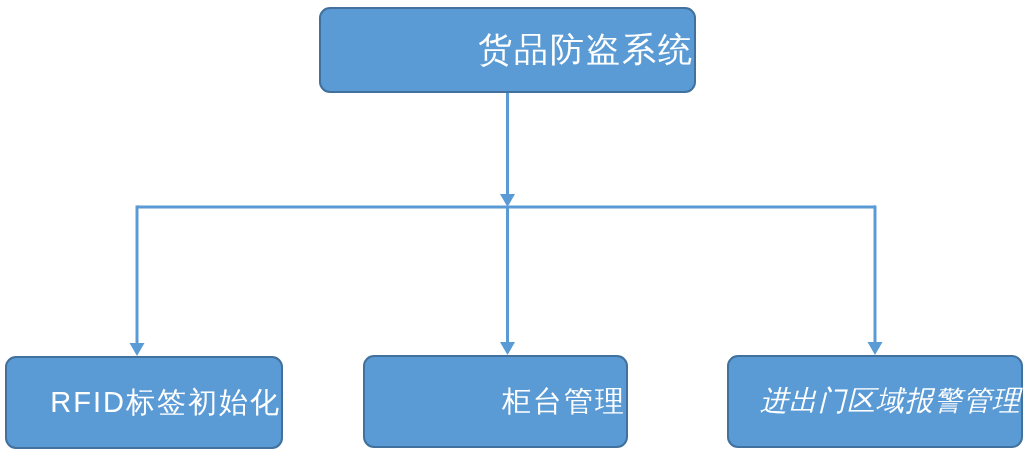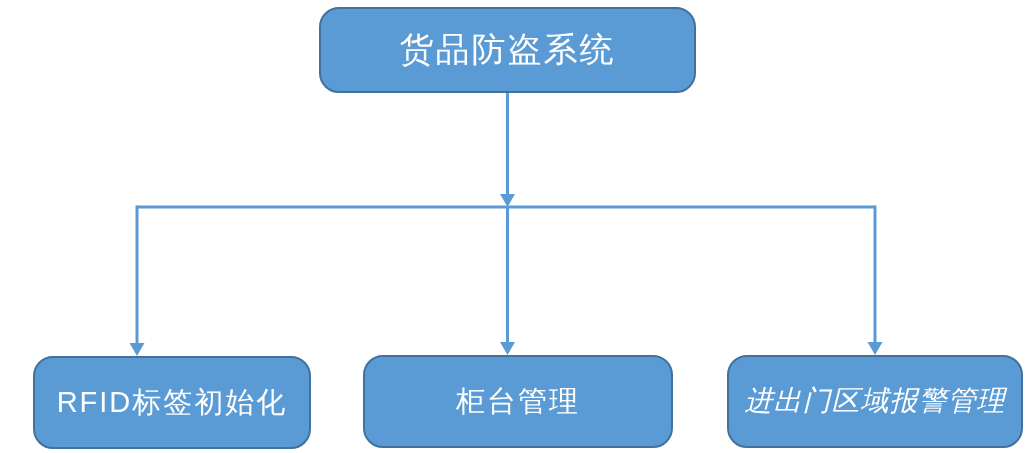--- a/index.html
+++ b/index.html
@@ -34,50 +34,49 @@
     stroke: var(--connector);
     stroke-width: 3;
   }
   .connectors polygon {
     fill: var(--connector);
   }
   .node {
     position: absolute;
     display: flex;
     align-items: center;
-    justify-content: center;
+    justify-content: flex-end;
     background: var(--box-fill);
     border: 2px solid var(--box-border);
-    border-radius: 20px;
+    border-radius: 11px;
     color: var(--text);
     text-align: center;
     font-weight: 400;
     letter-spacing: 2px;
     line-height: 1.1;
     white-space: nowrap;
   }
   .node-root {
     left: 319px;
     top: 7px;
     width: 377px;
     height: 86px;
     font-size: 34px;
   }
   .node-child-0 {
     left: 5px;
     top: 356px;
     width: 278px;
     height: 93px;
     font-size: 29px;
-    margin-left: 28px;
   }
   .node-child-1 {
     left: 363px;
     top: 355px;
-    width: 310px;
+    width: 265px;
     height: 93px;
     font-size: 29px;
   }
   .node-child-2 {
     left: 727px;
     top: 355px;
     width: 296px;
     height: 93px;
     font-size: 28px;
     letter-spacing: 1px;

